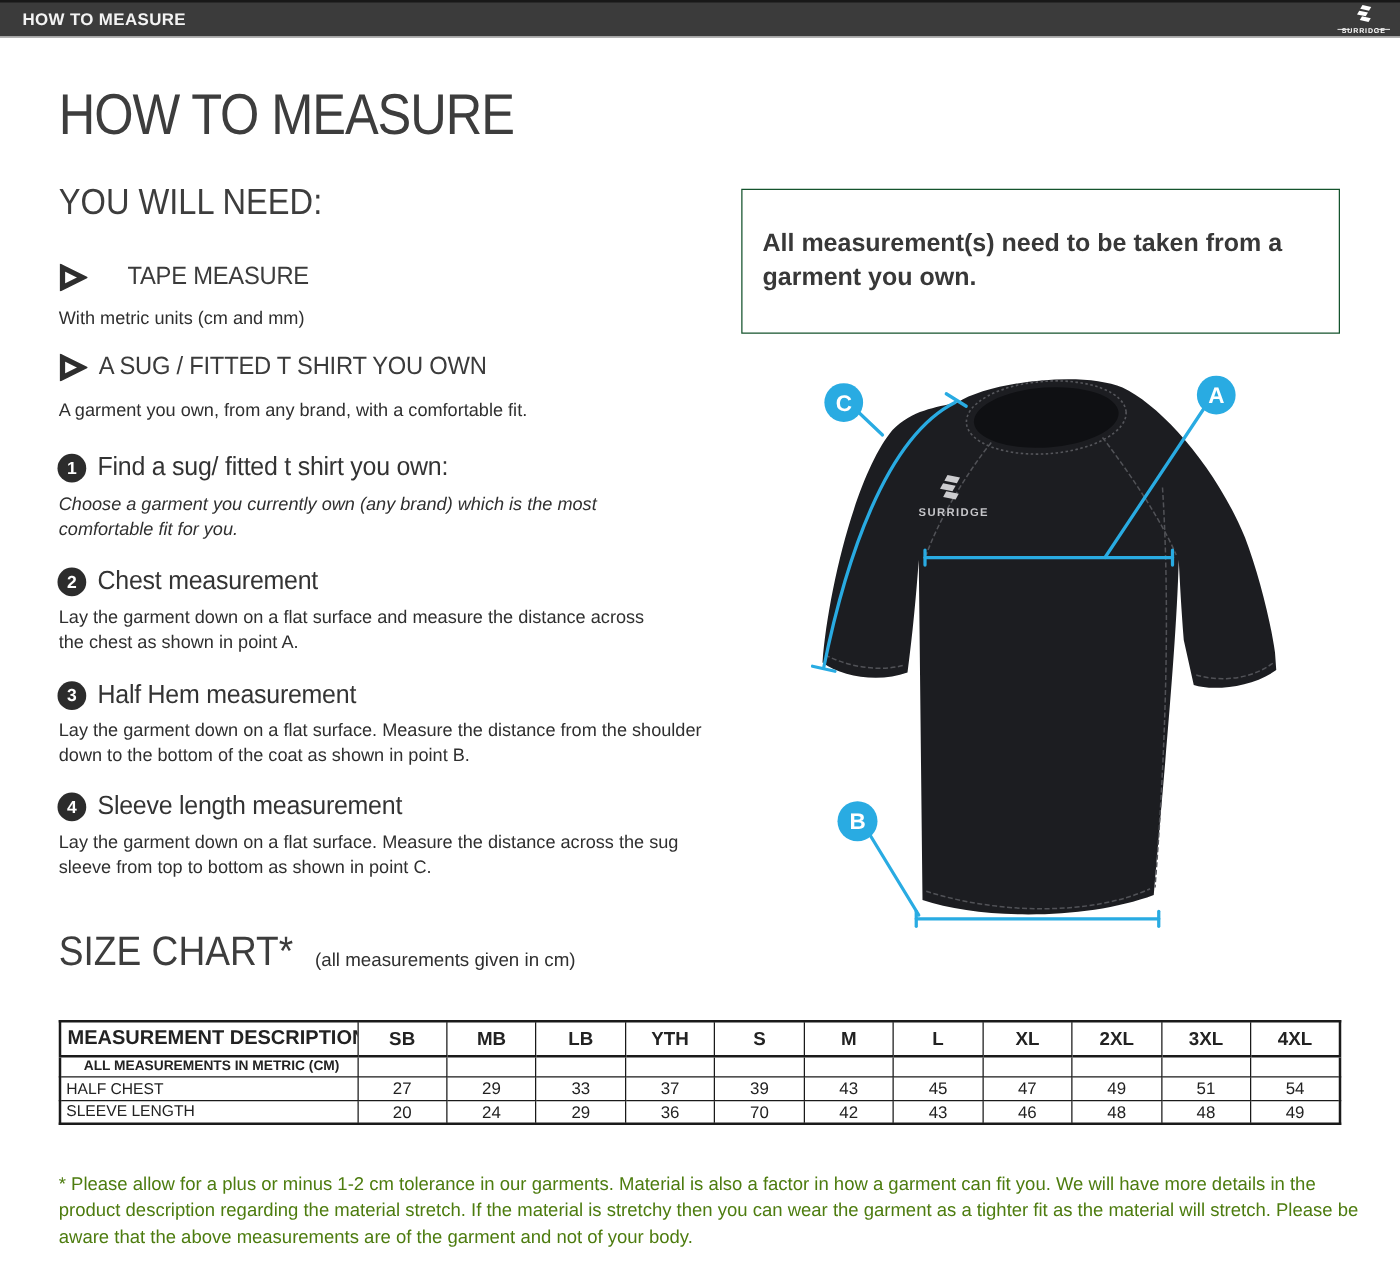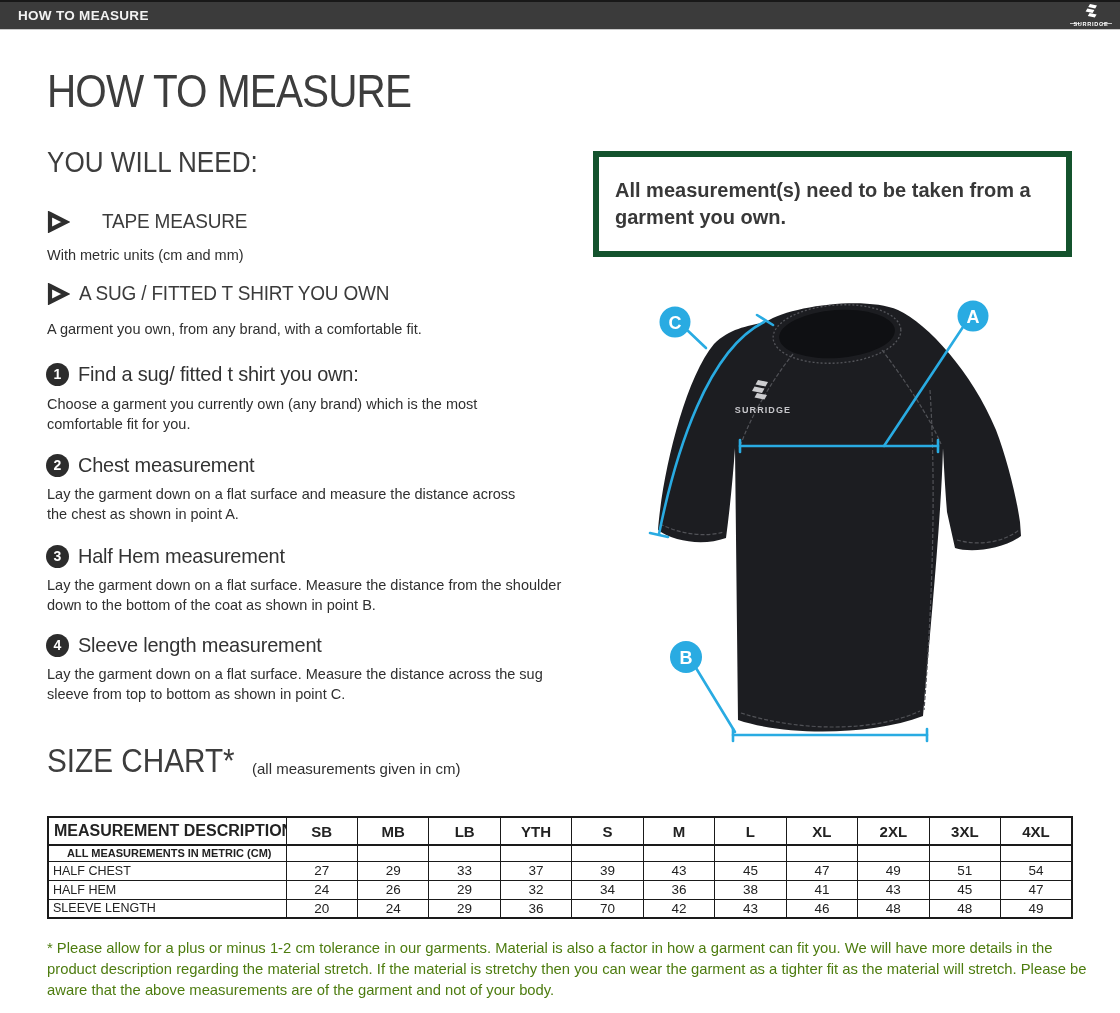--- a/index.html
+++ b/index.html
@@ -37,21 +37,21 @@
   .step-head { position:absolute; left:46px; display:flex; align-items:center; gap:9px; }
   .step-num {
     width:23px; height:23px; border-radius:50%; background:#2c2c2c; color:#ffffff;
     font-size:14px; font-weight:bold; text-align:center; line-height:23px; flex:0 0 auto;
   }
   .step-title { font-size:21px; color:#333333; letter-spacing:-.2px; transform:scaleX(.95); transform-origin:left center; white-space:nowrap; }
   .step-desc { position:absolute; left:47px; font-size:14.5px; line-height:20px; color:#2f2f2f; }
   
   .notice-box {
     position:absolute; left:593px; top:151px; width:479px; min-height:84px;
-    border:6px solid #14532d; background:#ffffff; padding:20px 16px;
+    border:1px solid #14532d; background:#ffffff; padding:30px 16px;
   }
   .notice-box p { font-size:20px; font-weight:bold; line-height:1.35; color:#383838; }
   
   .diagram { position:absolute; left:600px; top:280px; width:510px; height:520px; }
   
   .h2-size {
     position:absolute; left:47px; top:742px; font-size:33px; font-weight:400;
     color:#3d3d3d; transform:scaleX(.9); transform-origin:left top; white-space:nowrap;
   }
   .size-note { position:absolute; left:252px; top:760px; font-size:15px; color:#2f2f2f; }
@@ -114,21 +114,21 @@
       <path d="M4 3 L20 11 L4 19 Z" fill="#ffffff" stroke="#2e2e2e" stroke-width="4.2" stroke-linejoin="miter"></path>
     </svg>
     <span class="need-label">A SUG / FITTED T SHIRT YOU OWN</span>
   </div>
   <div class="need-desc" style="top:309px;">A garment you own, from any brand, with a comfortable fit.</div>
 
   <div class="step-head" style="top:362px;">
     <span class="step-num">1</span>
     <span class="step-title">Find a sug/ fitted t shirt you own:</span>
   </div>
-  <div class="step-desc" style="top:394px; width:470px;">Choose a garment you currently own (any brand) which is the most comfortable fit for you.</div>
+  <div class="step-desc" style="top:394px; width:470px;font-style:italic;">Choose a garment you currently own (any brand) which is the most comfortable fit for you.</div>
 
   <div class="step-head" style="top:453px;">
     <span class="step-num">2</span>
     <span class="step-title">Chest measurement</span>
   </div>
   <div class="step-desc" style="top:484px; width:488px;">Lay the garment down on a flat surface and measure the distance across the chest as shown in point A.</div>
 
   <div class="step-head" style="top:544px;">
     <span class="step-num">3</span>
     <span class="step-title">Half Hem measurement</span>
@@ -267,34 +267,20 @@
       <td>37</td>
       <td>39</td>
       <td>43</td>
       <td>45</td>
       <td>47</td>
       <td>49</td>
       <td>51</td>
       <td>54</td>
     </tr>
     <tr class="r-data">
-      <td class="desc">HALF HEM</td>
-      <td>24</td>
-      <td>26</td>
-      <td>29</td>
-      <td>32</td>
-      <td>34</td>
-      <td>36</td>
-      <td>38</td>
-      <td>41</td>
-      <td>43</td>
-      <td>45</td>
-      <td>47</td>
-    </tr>
-    <tr class="r-data">
       <td class="desc">SLEEVE LENGTH</td>
       <td>20</td>
       <td>24</td>
       <td>29</td>
       <td>36</td>
       <td>70</td>
       <td>42</td>
       <td>43</td>
       <td>46</td>
       <td>48</td>

